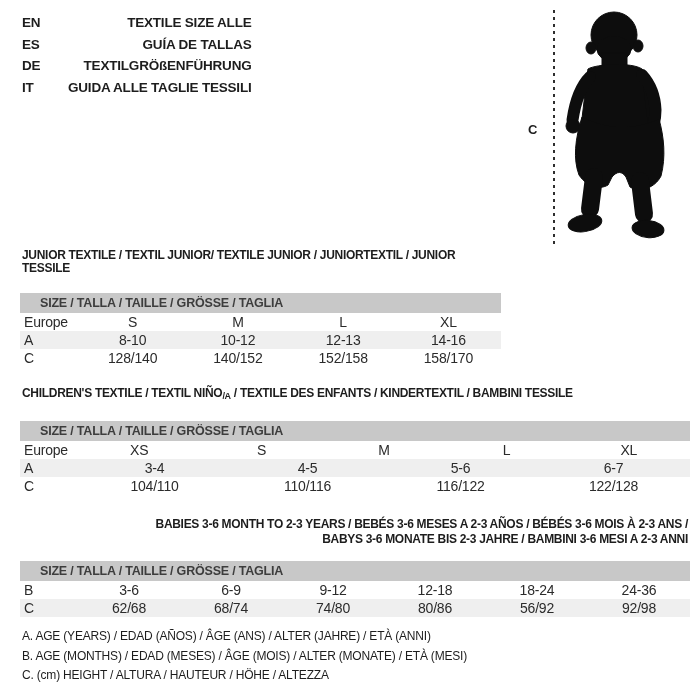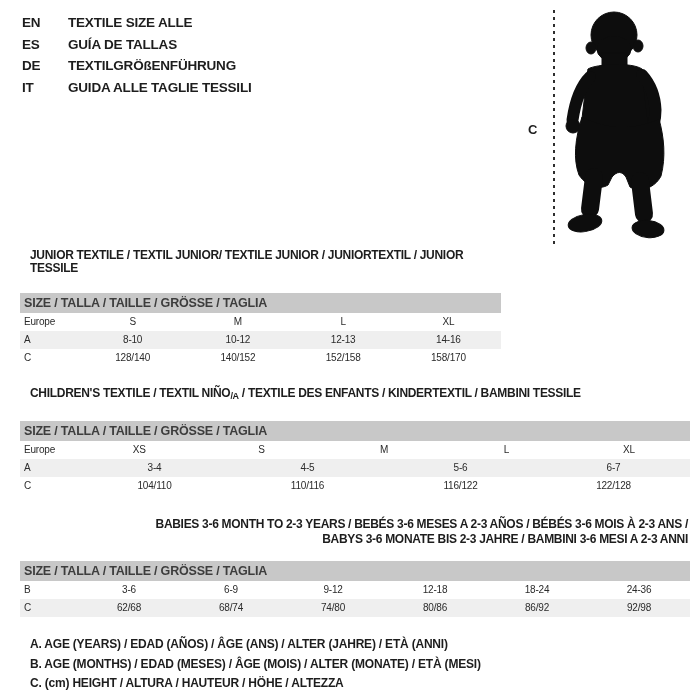--- a/index.html
+++ b/index.html
@@ -13,58 +13,58 @@
   html,body{margin:0;padding:0;}
   body{
     width:700px;height:700px;background:#ffffff;
     font-family:"Liberation Sans", sans-serif;
     color:var(--text-color);
   }
   .canvas{position:relative;width:700px;height:700px;overflow:hidden;background:#fff;}
 
   
   .languages{position:absolute;left:22px;top:12px;margin:0;padding:0;list-style:none;}
-  .languages li{display:flex;font-weight:bold;font-size:13.5px;line-height:21.6px;letter-spacing:-0.2px;}
+  .languages li{display:flex;font-weight:bold;font-size:13.5px;line-height:21.6px;letter-spacing:-0.2px;justify-content:space-between;}
   .languages .code{width:46px;flex:0 0 46px;}
 
   
   .measure-line{
     position:absolute;left:553px;top:10px;width:2px;height:234px;
     background:repeating-linear-gradient(to bottom,#2e2e2e 0 3px,transparent 3px 7px);
   }
   .measure-label{position:absolute;left:528px;top:122px;font-weight:bold;font-size:13px;}
   .baby{position:absolute;left:560px;top:7px;}
   .baby *{fill:var(--silhouette-color);stroke:var(--silhouette-color);}
 
   
   main{position:absolute;left:20px;top:249px;width:670px;}
-  .ttitle{margin:0 2px 18px 10px;font-size:12px;font-weight:bold;line-height:13px;letter-spacing:-0.3px;}
+  .ttitle{margin:0 2px 18px 2px;font-size:12px;font-weight:bold;line-height:13px;letter-spacing:-0.3px;}
   .ttitle .tline{display:block;line-height:15px;text-align:right;}
   .subsc{font-size:9px;vertical-align:-2px;}
   .size-bar{
     background:var(--header-bar-bg);color:var(--muted-text);
     font-weight:bold;font-size:12.5px;height:20px;line-height:20px;
-    padding-left:4px;letter-spacing:-0.2px;
+    padding-left:20px;letter-spacing:-0.2px;
   }
-  .trow{display:flex;height:18px;line-height:18px;font-size:10px;color:#2b2b2b;letter-spacing:-0.2px;}
+  .trow{display:flex;height:18px;line-height:18px;font-size:14px;color:#2b2b2b;letter-spacing:-0.2px;}
   .trow .cell{flex:1;text-align:center;}
   .trow .rlabel{flex:0 0 auto;text-align:left;padding-left:4px;}
   .trow.alt{background:var(--alt-row-bg);}
   .t-junior{width:481px;}
   .t-junior .rlabel{width:60px;}
   .t-children{width:670px;margin-top:20px;}
   .t-children .rlabel{width:58px;}
   .t-children .ttitle{margin-bottom:18px;}
   .t-babies{width:670px;margin-top:22px;}
   .t-babies .rlabel{width:58px;}
   .t-babies .ttitle{margin-bottom:14px;}
 
   
-  .notes{position:absolute;left:22px;top:627px;margin:8px;padding:0;list-style:none;
-    font-weight:bold;font-size:12px;line-height:19.5px;letter-spacing:-0.2px;}
+  .notes{position:absolute;left:22px;top:627px;margin:0;padding:0;list-style:none;
+    font-weight:normal;font-size:12px;line-height:19.5px;letter-spacing:-0.2px;}
 </style>
 </head>
 <body>
 
 <div class="canvas">
 
   <ul class="languages">
     <li>
       <span class="code">EN</span>
       <span class="label">TEXTILE SIZE ALLE</span>
@@ -172,21 +172,21 @@
         <div class="cell">12-18</div>
         <div class="cell">18-24</div>
         <div class="cell">24-36</div>
       </div>
       <div class="trow alt">
         <div class="rlabel">C</div>
         <div class="cell">62/68</div>
         <div class="cell">68/74</div>
         <div class="cell">74/80</div>
         <div class="cell">80/86</div>
-        <div class="cell">86/92</div>
+        <div class="cell">56/92</div>
         <div class="cell">92/98</div>
       </div>
     </section>
   </main>
 
   <ul class="notes">
     <li>A. AGE (YEARS) / EDAD (AÑOS) / ÂGE (ANS) / ALTER (JAHRE) / ETÀ (ANNI)</li>
     <li>B. AGE (MONTHS) / EDAD (MESES) / ÂGE (MOIS) / ALTER (MONATE) / ETÀ (MESI)</li>
     <li>C. (cm) HEIGHT / ALTURA / HAUTEUR / HÖHE / ALTEZZA</li>
   </ul>

